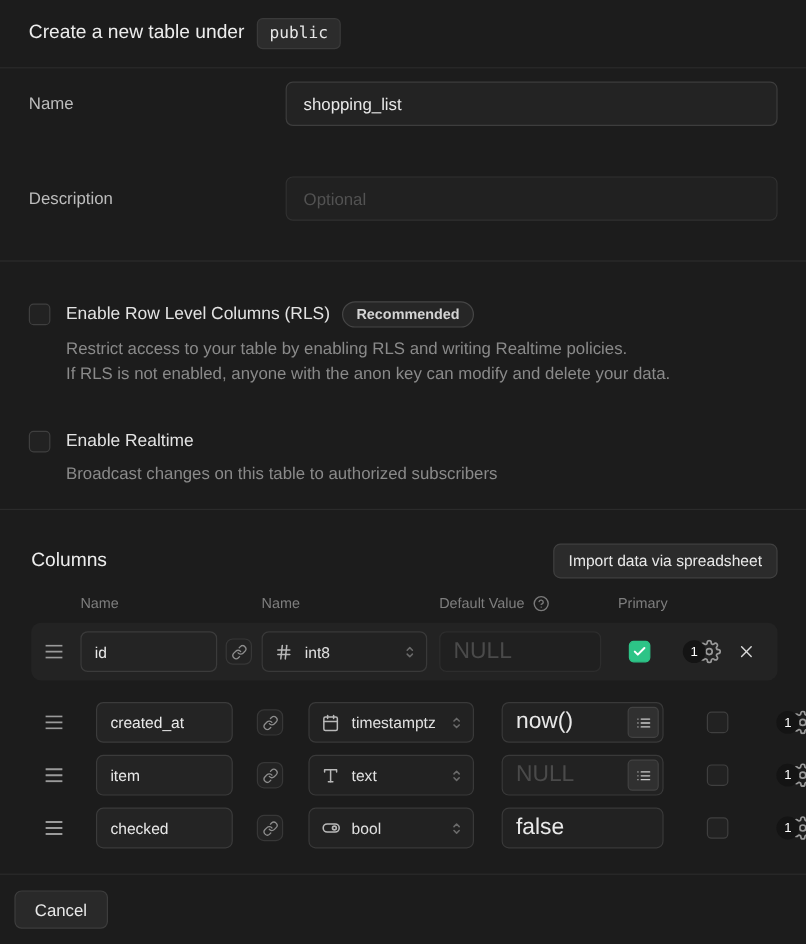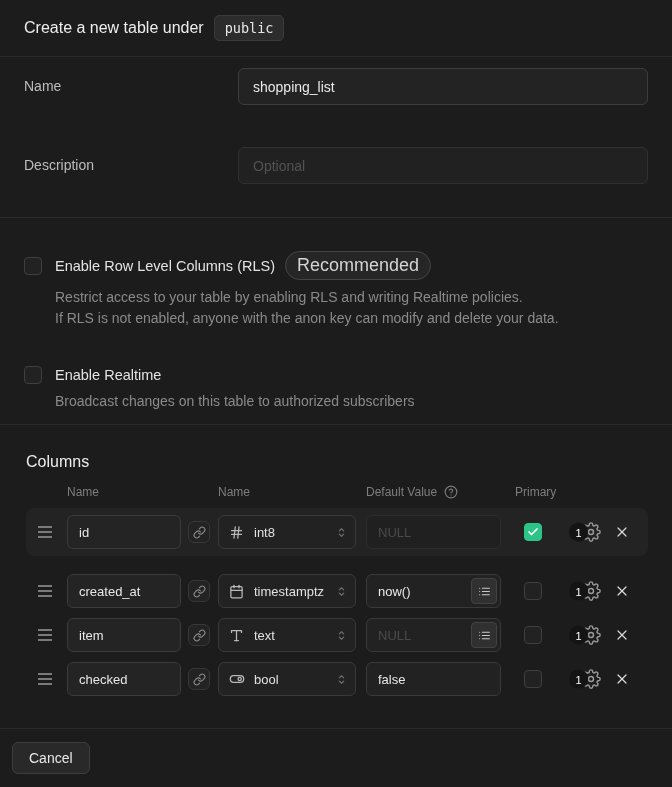--- a/index.html
+++ b/index.html
@@ -20,51 +20,51 @@
   .txt-input { width:410px; height:37px; background:#232323; border:1px solid #3d3d3d; border-radius:6px; color:#e8e8e8; font-size:14px; padding:0 14px; outline:none; font-family:"Liberation Sans", sans-serif; }
   .txt-input.subtle { background:#212121; border-color:#303030; }
   .txt-input::placeholder { color:#525252; }
 
   
   .toggles-sec { height:207px; flex:0 0 207px; padding:33px 24px 0 24px; border-bottom:1px solid #2b2b2b; }
   .toggle-head { display:flex; align-items:center; }
   .cb { width:18px; height:18px; border:1px solid #3f3f3f; background:#222; border-radius:4px; flex:0 0 18px; cursor:pointer; }
   .cb.checked { background:#2dc487; border-color:#2dc487; display:flex; align-items:center; justify-content:center; }
   .toggle-label { margin-left:13px; font-size:14.5px; color:#e3e3e3; }
-  .rec-badge { margin-left:10px; font-size:18px; color:#d4d4d4; border:1px solid #454545; background:#262626; border-radius:999px; padding:3px 11px; }
+  .rec-badge { margin-left:10px; font-size:12px; color:#d4d4d4; border:1px solid #454545; background:#262626; border-radius:999px; padding:3px 11px;font-weight:bold; }
   .toggle-desc { margin:7px 0 0 31px; font-size:14px; line-height:21px; color:#8a8a8a; }
   .toggle-group + .toggle-group { margin-top:37px; }
 
   
   .columns-sec { height:304px; flex:0 0 304px; padding:28px 24px 0 26px; border-bottom:1px solid #2b2b2b; }
   .col-head { display:flex; align-items:center; justify-content:space-between; }
   .col-title { font-size:16px; font-weight:400; color:#ededed; }
   .import-btn { background:#2b2b2b; border:1px solid #404040; border-radius:6px; color:#e8e8e8; font-size:13px; padding:6px 12px; cursor:pointer; font-family:"Liberation Sans", sans-serif; }
 
   .grid-head { display:flex; align-items:center; margin-top:14px; font-size:12px; color:#7e7e7e; }
   .gh-handle { width:41px; flex:0 0 41px; }
   .gh-name { width:151px; flex:0 0 151px; }
   .gh-type { width:148px; flex:0 0 148px; }
   .gh-default { width:149px; flex:0 0 149px; display:flex; align-items:center; gap:7px; }
   .gh-primary { flex:1; }
 
   .colrow { display:flex; align-items:center; height:34px; margin-left:0; padding-left:12px; }
   .colrow.card { height:48px; background:#232323; border-radius:8px; margin-top:9px; }
-  .colrow.plain { margin-top:10px; }
+  .colrow.plain { margin-top:10px;gap:13px; }
   .colrow.plain.first-plain { margin-top:18px; }
 
   .drag { width:14px; flex:0 0 14px; margin-right:15px; color:#9a9a9a; cursor:grab; display:flex; align-items:center; }
   .cell-name { width:114px; flex:0 0 114px; height:34px; background:#242424; border:1px solid #3b3b3b; border-radius:6px; color:#e8e8e8; font-size:13px; padding:0 11px; outline:none; font-family:"Liberation Sans", sans-serif; margin-right:7px; }
   .link-btn { width:22px; height:22px; flex:0 0 22px; background:#232323; border:1px solid #373737; border-radius:6px; display:flex; align-items:center; justify-content:center; color:#8d8d8d; margin-right:8px; cursor:pointer; }
   .type-select { width:138px; flex:0 0 138px; height:34px; background:#222; border:1px solid #393939; border-radius:6px; display:flex; align-items:center; padding:0 7px 0 10px; margin-right:10px; cursor:pointer; }
   .type-ic { color:#b9b9b9; display:flex; align-items:center; flex:0 0 16px; }
   .type-txt { font-size:13px; color:#e0e0e0; margin-left:9px; flex:1; white-space:nowrap; overflow:hidden; }
   .chevs { color:#6a6a6a; display:flex; align-items:center; }
   .def-wrap { width:135px; flex:0 0 135px; position:relative; margin-right:23px; height:34px; }
-  .cell-default { width:100%; height:34px; background:#222; border:1px solid #393939; border-radius:6px; color:#e8e8e8; font-size:13px; padding:0 11px; outline:none; font-family:"Liberation Sans", sans-serif; }
+  .cell-default { width:100%; height:34px; background:#222; border:1px solid #393939; border-radius:6px; color:#e8e8e8; font-size:19px; padding:0 11px; outline:none; font-family:"Liberation Sans", sans-serif; }
   .cell-default.disabled { background:#202020; border-color:#2d2d2d; }
   .cell-default::placeholder { color:#4a4a4a; }
   .menu-btn { position:absolute; right:4px; top:4px; width:26px; height:26px; background:#303030; border:1px solid #424242; border-radius:4px; display:flex; align-items:center; justify-content:center; color:#c9c9c9; cursor:pointer; }
   .gear-wrap { position:relative; margin-left:39px; flex:0 0 20px; width:20px; height:20px; color:#9a9a9a; cursor:pointer; }
   .count-badge { position:absolute; left:-12px; top:50%; transform:translateY(-50%); width:19px; height:19px; border-radius:50%; background:#141414; color:#fff; font-size:11px; display:flex; align-items:center; justify-content:center; z-index:2; }
   .del-btn { margin-left:12px; flex:0 0 18px; width:18px; height:18px; color:#d8d8d8; display:flex; align-items:center; justify-content:center; cursor:pointer; background:none; border:none; }
 
   
   .dlg-footer { flex:1; display:flex; align-items:center; justify-content:space-between; padding:0 12px; }
   .cancel-btn { background:#292929; border:1px solid #3d3d3d; border-radius:6px; color:#e8e8e8; font-size:14px; padding:7px 16px; cursor:pointer; font-family:"Liberation Sans", sans-serif; }
@@ -110,20 +110,21 @@
         <span class="cb"></span>
         <span class="toggle-label">Enable Realtime</span>
       </div>
       <div class="toggle-desc">Broadcast changes on this table to authorized subscribers</div>
     </div>
   </div>
 
   <div class="columns-sec">
     <div class="col-head">
       <h3 class="col-title">Columns</h3>
+      <button class="import-btn">Import data via spreadsheet</button>
     </div>
 
     <div class="grid-head">
       <span class="gh-handle"></span>
       <span class="gh-name">Name</span>
       <span class="gh-type">Name</span>
       <span class="gh-default">
         <span>Default Value</span>
         <span style="color:#7a7a7a;display:flex;">
           <svg width="14" height="14" viewBox="0 0 24 24" fill="none" stroke="currentColor" stroke-width="2" stroke-linecap="round">

